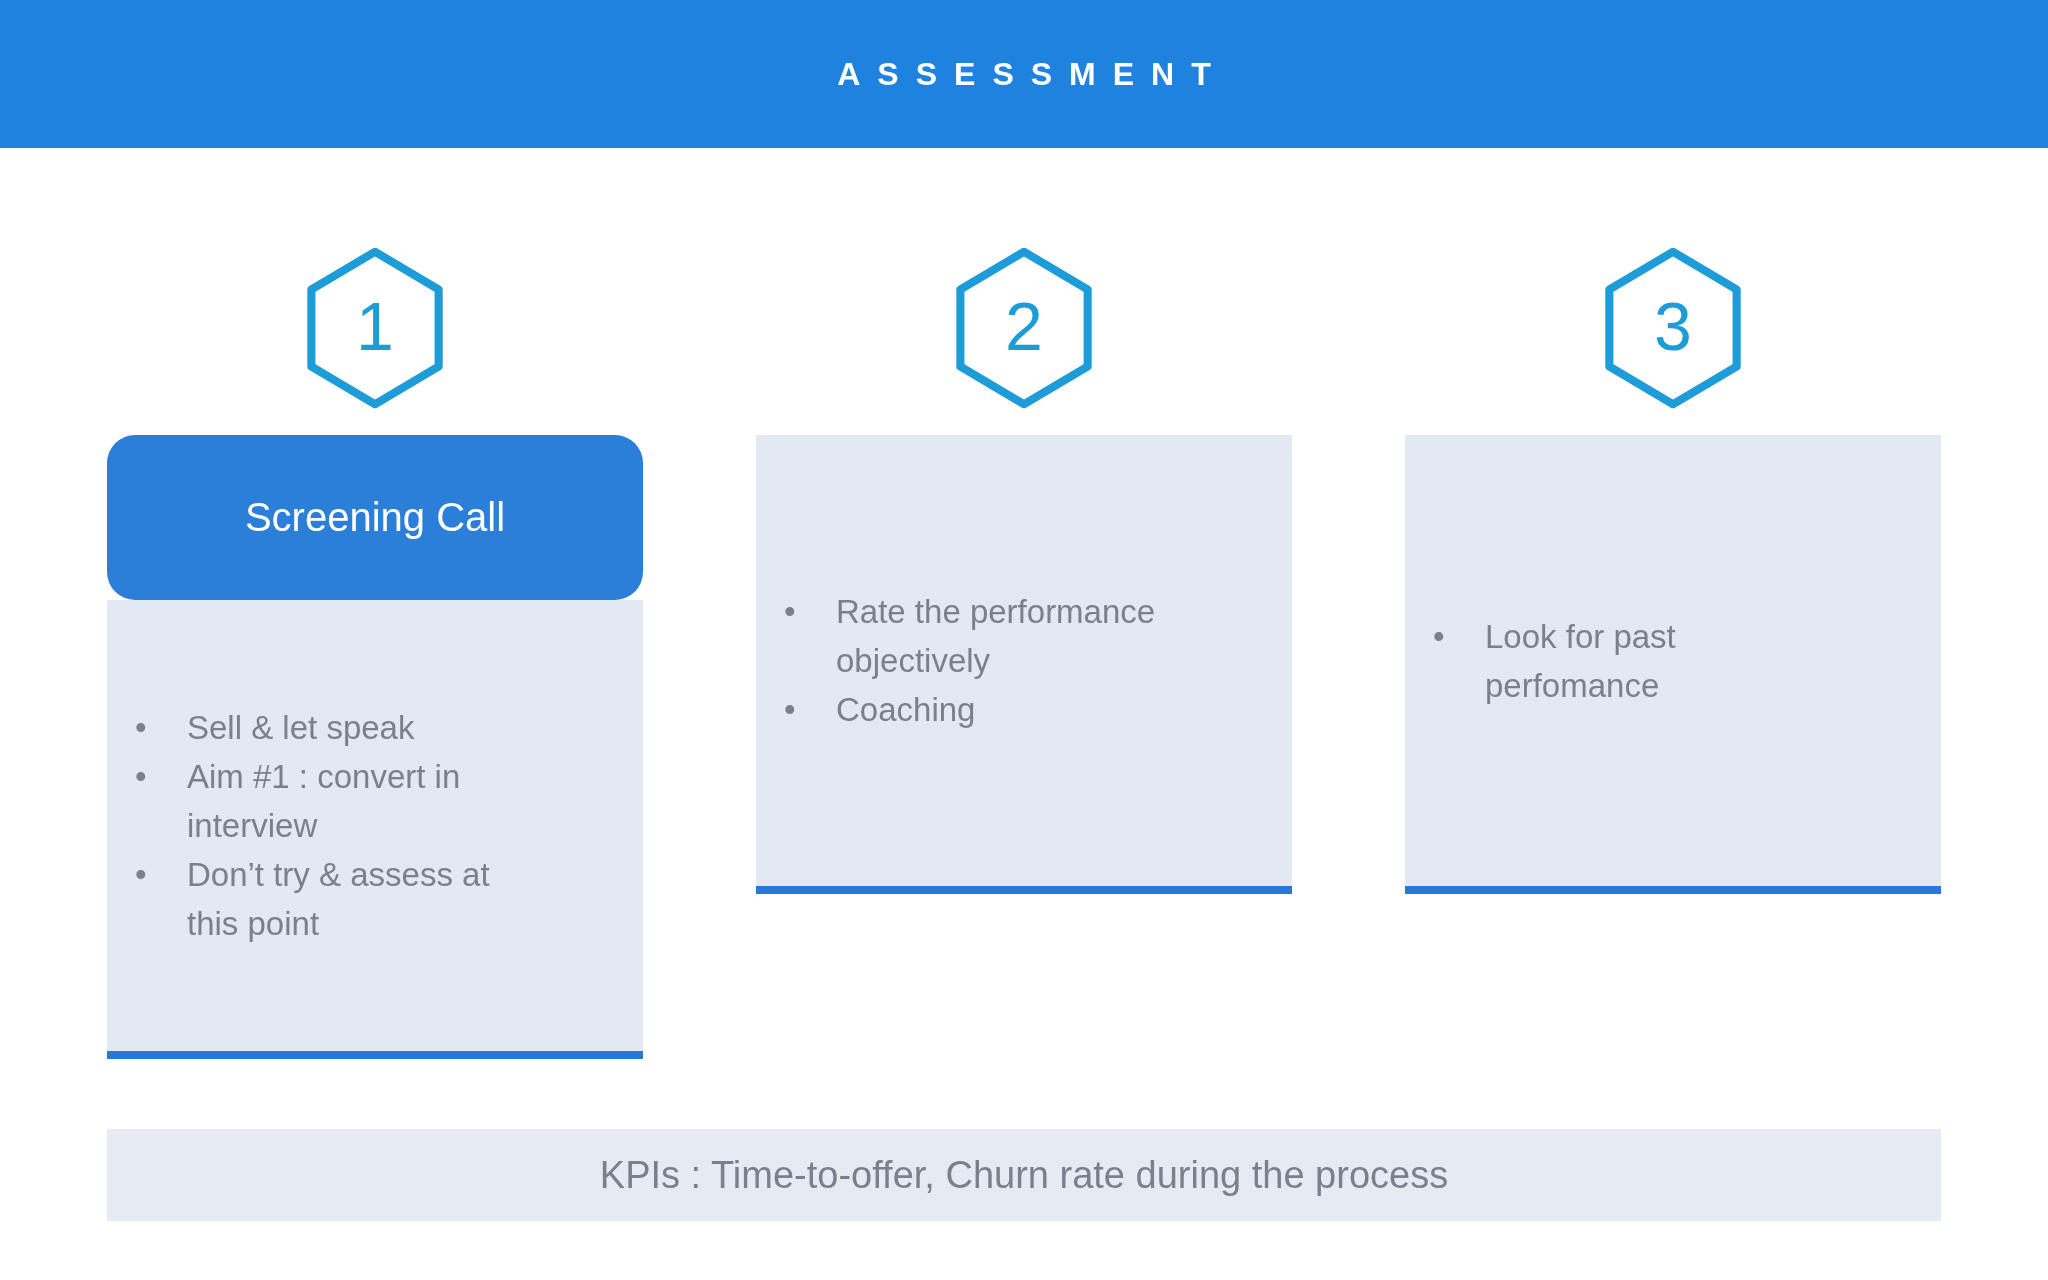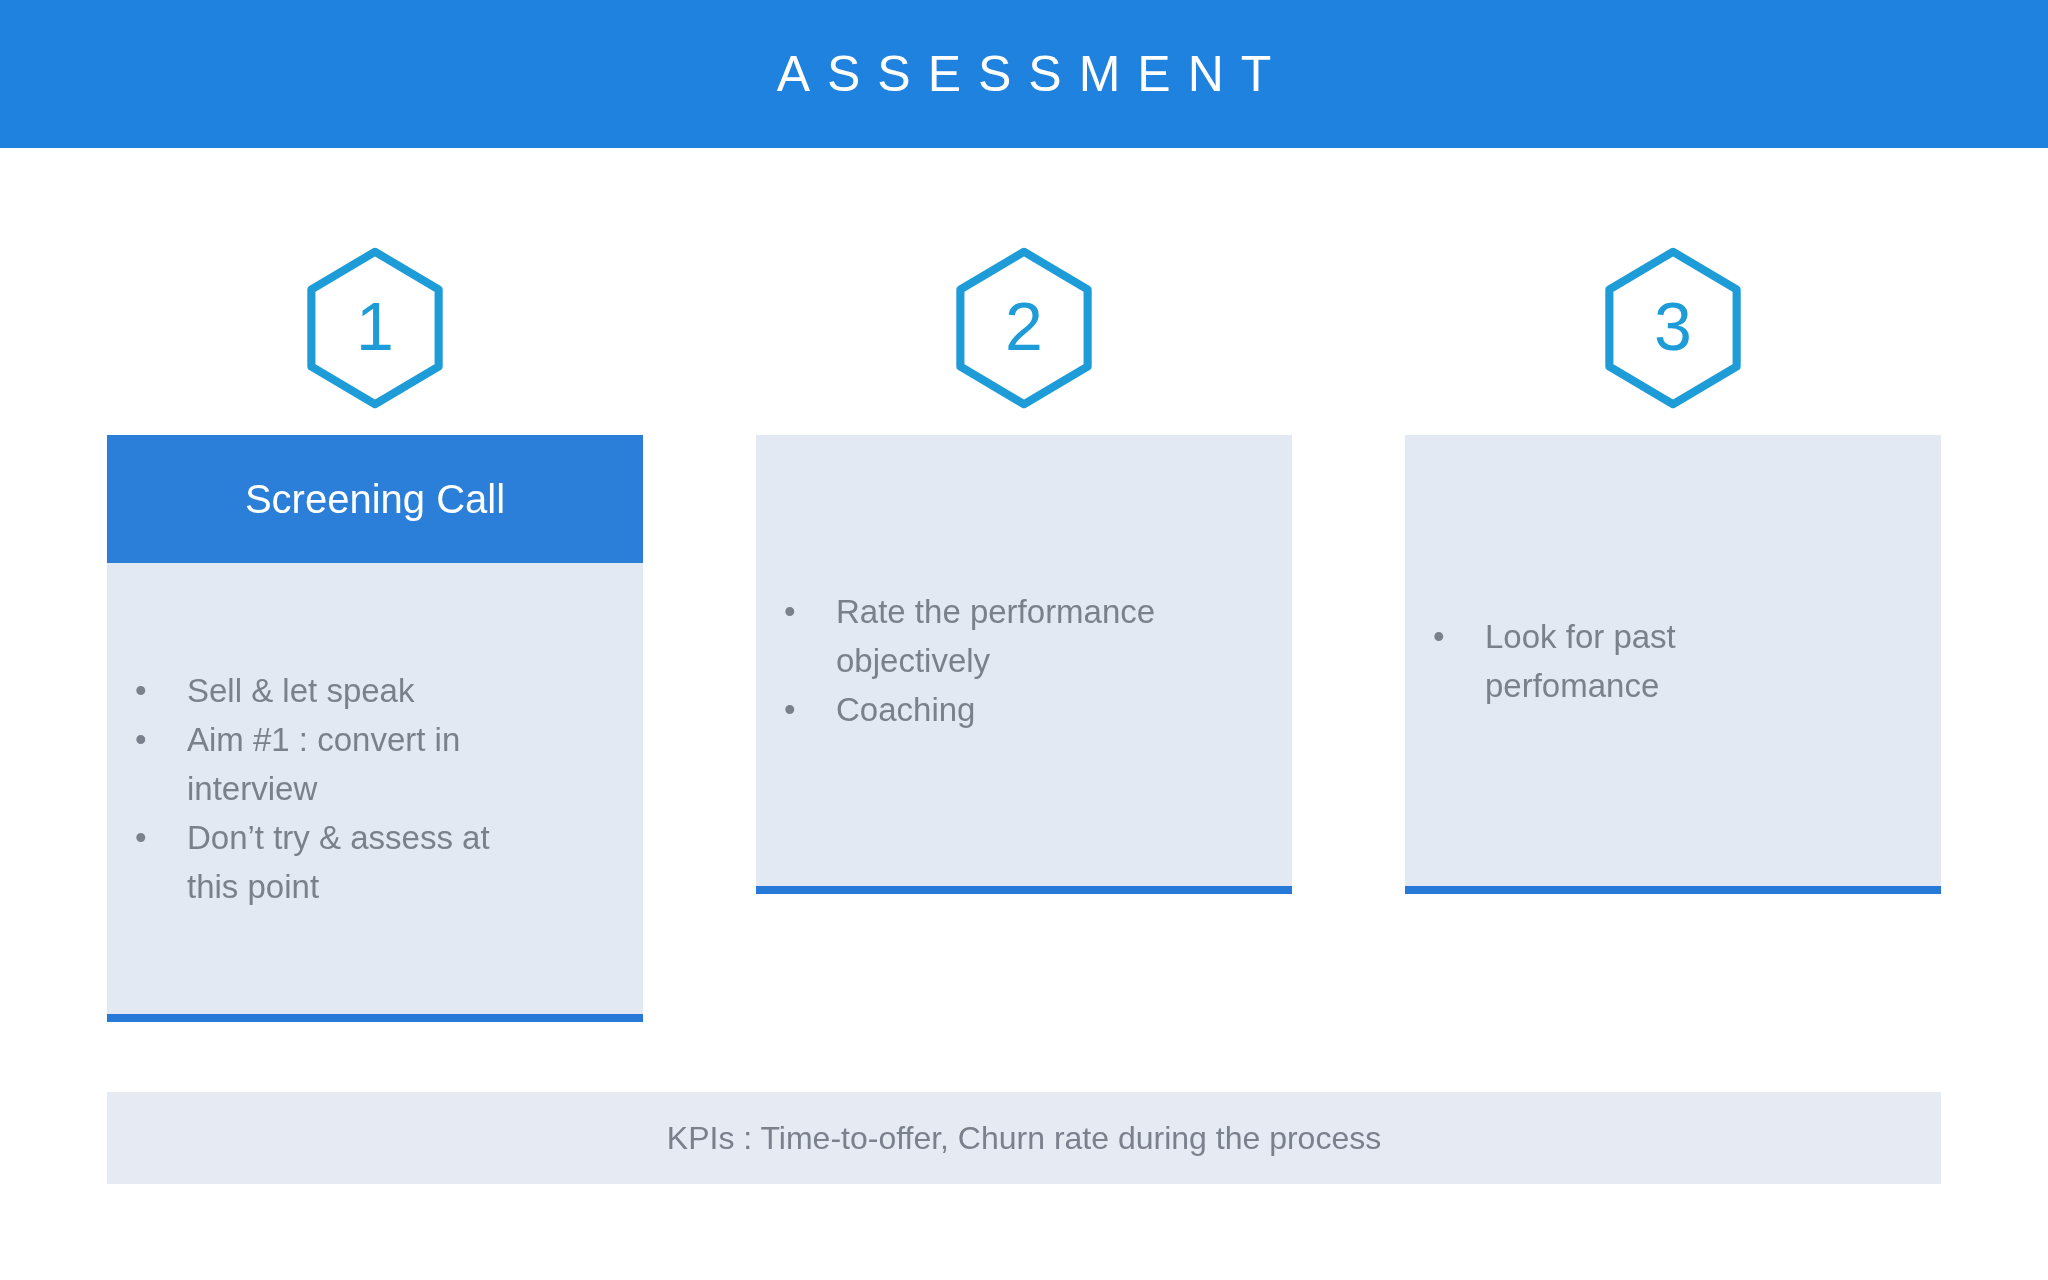--- a/index.html
+++ b/index.html
@@ -20,22 +20,22 @@
     background:#ffffff;
     overflow:hidden;
   }
   .banner{
     height:148px;
     background:var(--banner-blue);
     display:flex;align-items:center;justify-content:center;
   }
   .banner h1{
     color:#ffffff;
-    font-size:50px;
-    font-weight:400;
+    font-size:32px;
+    font-weight:700;
     letter-spacing:17px;
     margin-right:-17px; 
   }
   .columns{
     display:flex;
     justify-content:space-between;
     padding:0 107px;
     margin-top:98px;
   }
   .column{
@@ -52,23 +52,23 @@
   .badge svg{display:block;width:148px;height:164px;}
   .badge-num{
     position:absolute;inset:0;
     display:flex;align-items:center;justify-content:center;
     font-size:68px;
     color:var(--accent-blue);
     padding-bottom:4px;
   }
   .card{width:536px;}
   .card-header{
-    height:128px;
+    height:165px;
     background:var(--header-blue);
-    display:flex;align-items:center;justify-content:center;
+    display:flex;align-items:center;justify-content:center;border-radius:28px;
   }
   .card-header h2{
     color:#ffffff;
     font-size:40px;
     font-weight:400;
   }
   .card-body{
     height:451px;
     background:var(--body-bg);
     padding:0 20px 0 26px;
@@ -97,21 +97,21 @@
     height:8px;
     background:var(--underline-blue);
   }
   .kpi-bar{
     margin:70px 107px 0 107px;
     height:92px;
     background:var(--kpi-bg);
     display:flex;align-items:center;justify-content:center;
   }
   .kpi-bar span{
-    font-size:32px;
+    font-size:38px;
     color:var(--text-gray);
   }
 </style>
 </head>
 <body>
 
 <div class="slide">
 
   <header class="banner">
     <h1>ASSESSMENT</h1>

